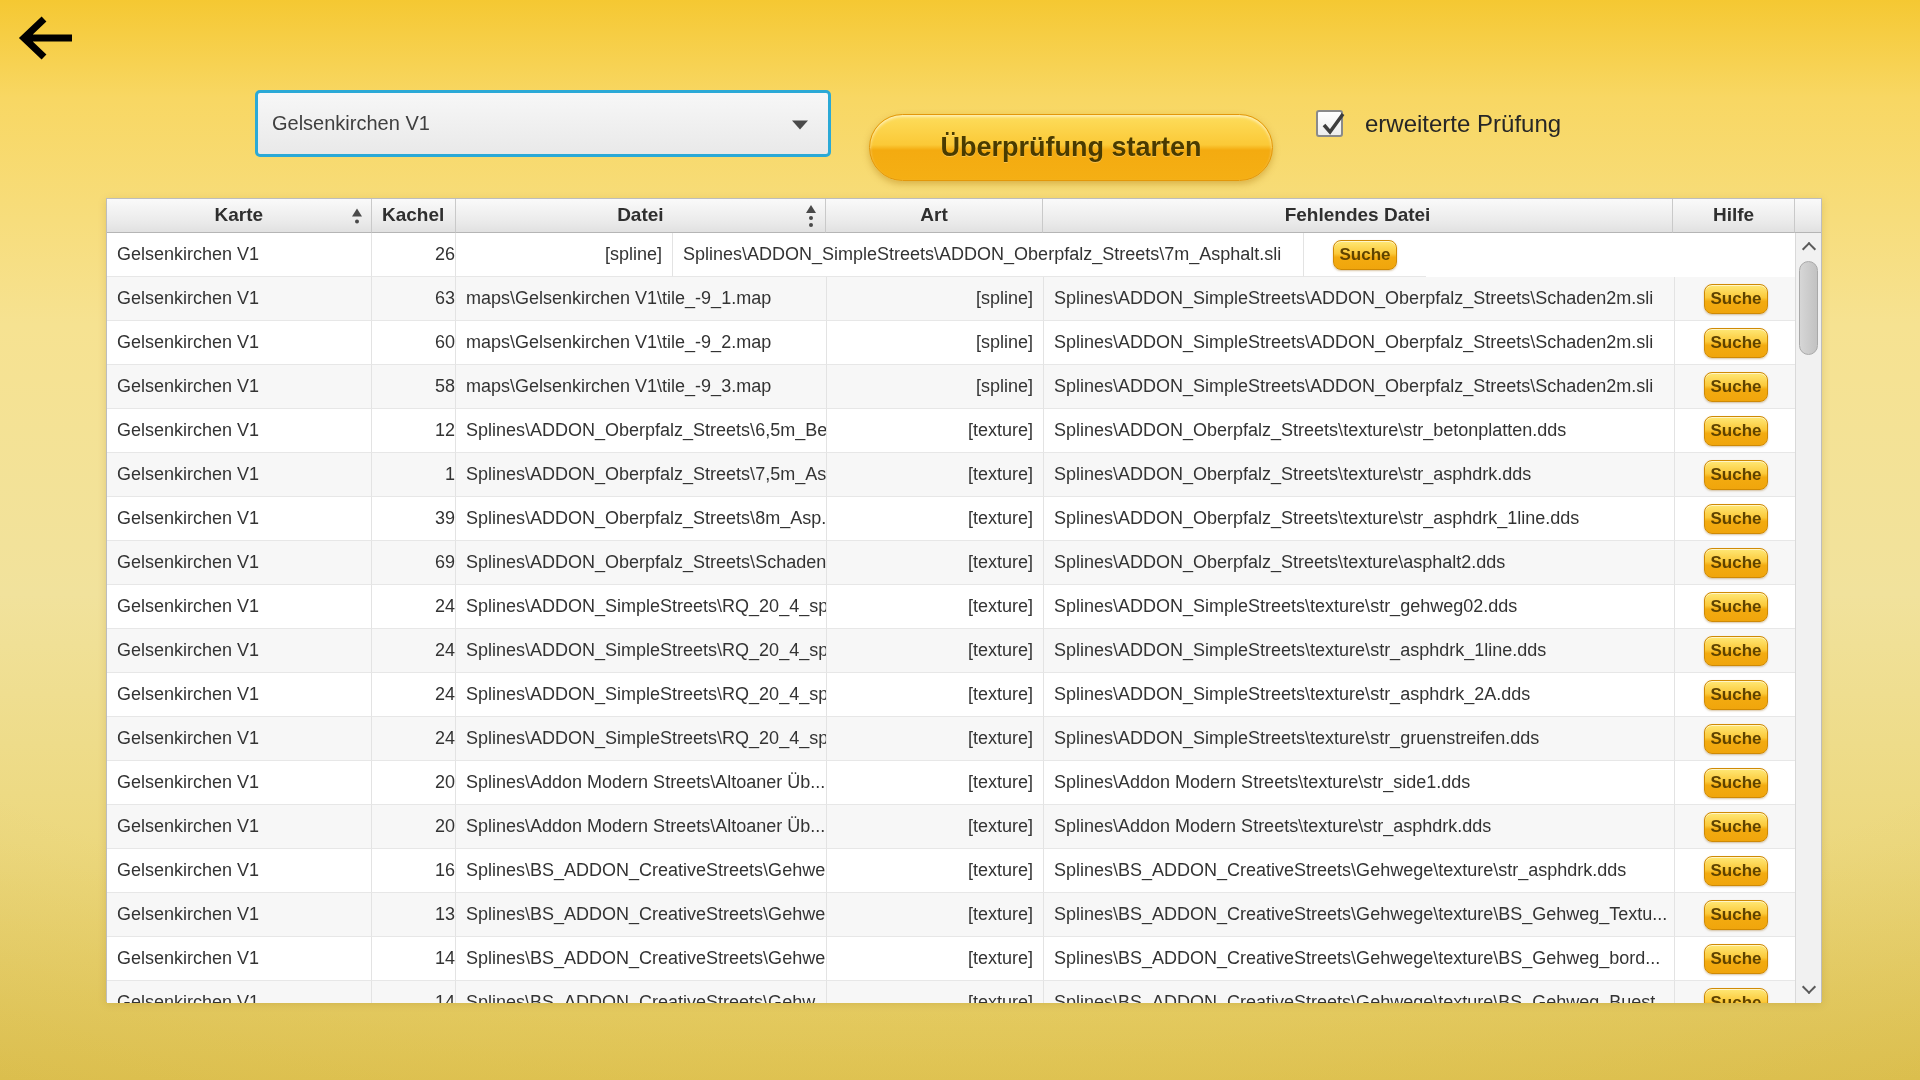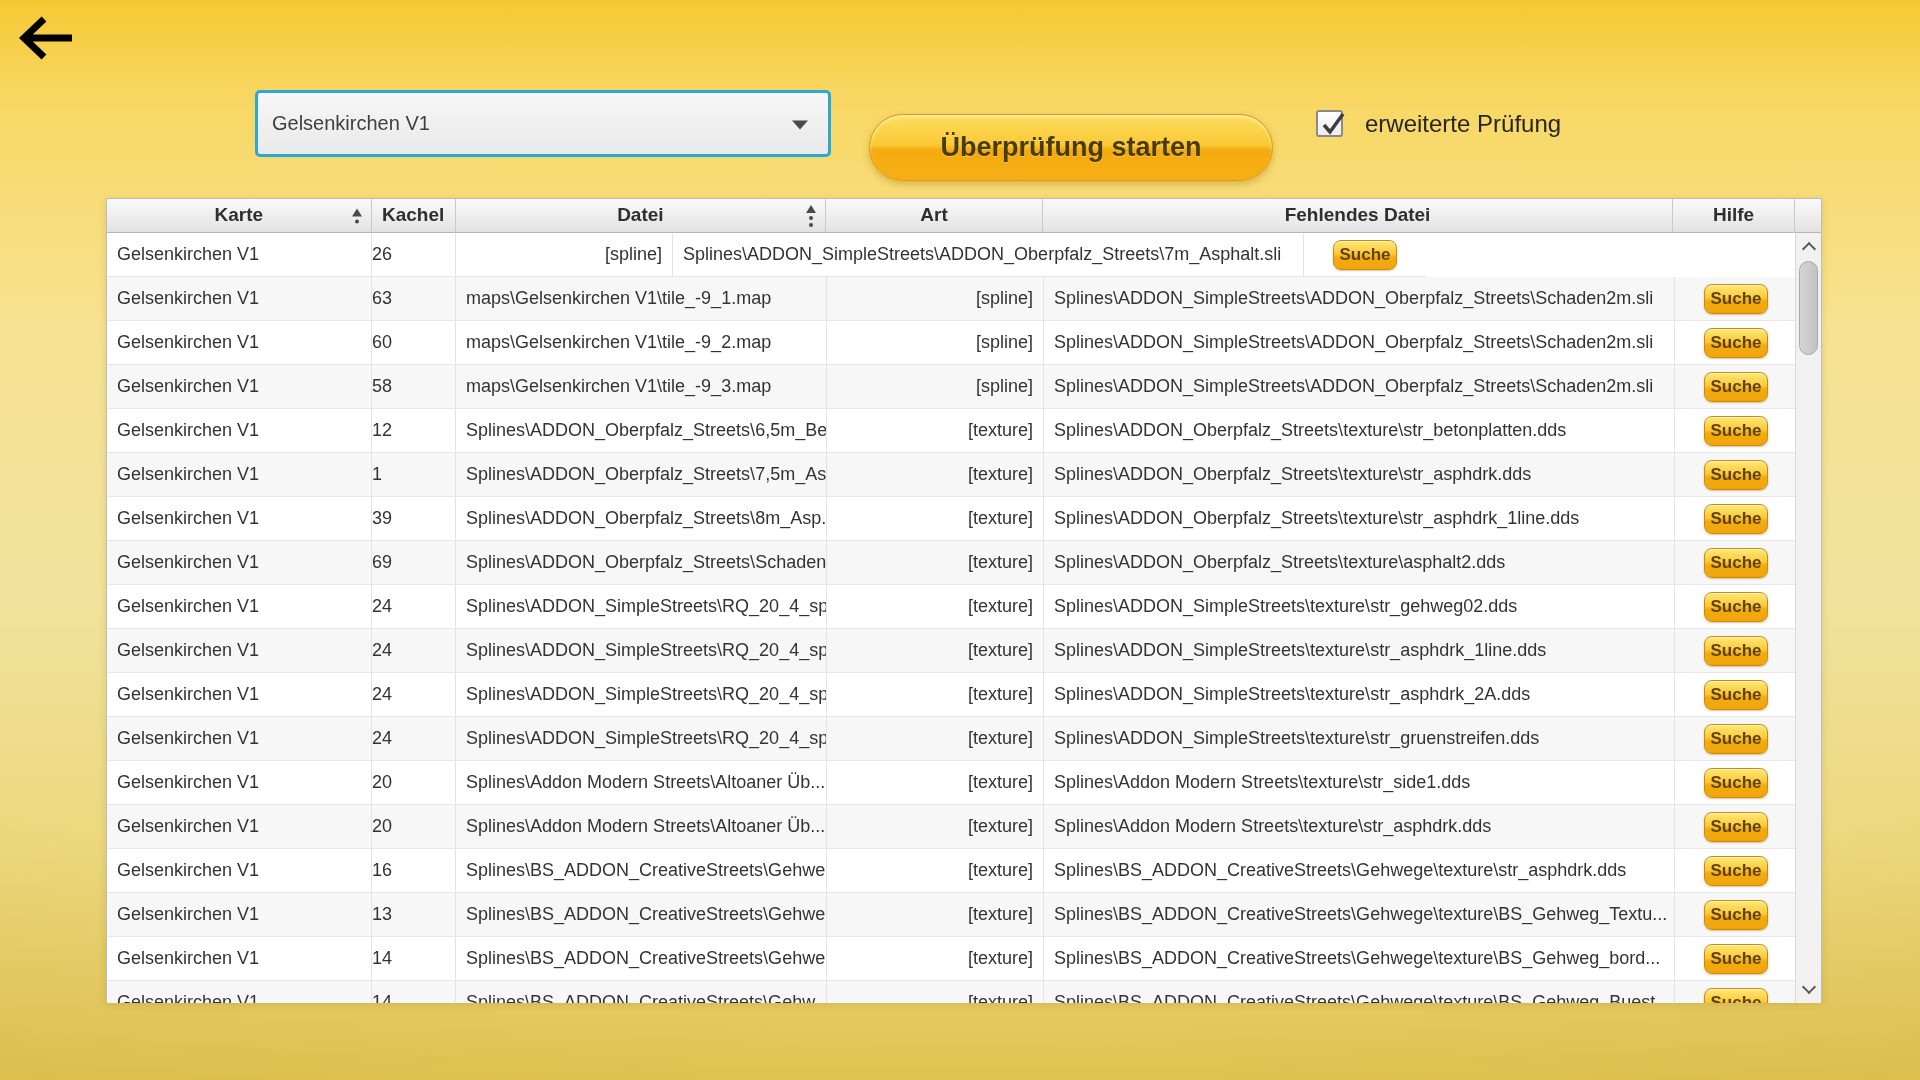--- a/index.html
+++ b/index.html
@@ -66,21 +66,21 @@
   .sort .tri { width:0; height:0; border-left:5px solid transparent; border-right:5px solid transparent; border-bottom:8px solid #4a4a4a; }
   .sort .dot { width:4px; height:4px; border-radius:50%; background:#4a4a4a; margin-top:3px; }
 
   .tbody { position:absolute; top:34px; left:0; width:1690px; height:770px; overflow:hidden; background:#fff; }
   .tr { display:flex; width:100%; height:44px; background:#ffffff; }
   .tr.alt { background:#f7f7f7; }
   .td {
     height:44px; line-height:42px; border-right:1px solid #e3e3e3; border-bottom:1px solid #e7e7e7;
     overflow:hidden; white-space:nowrap; padding:0 10px; font-size:18px; color:#333333;
   }
-  .c0{width:265px}.c1{width:84px;text-align:left;padding:0}.c2{width:371px}
+  .c0{width:265px}.c1{width:84px;text-align:right;padding:0}.c2{width:371px}
   .c3{width:217px;text-align:right}.c4{width:631px}
   .c5{width:122px; padding:0; border-right:none; display:flex; align-items:center; justify-content:center;}
   .suche {
     width:64px; height:30px; border-radius:8px; border:1px solid #cf8a05; cursor:pointer;
     background:linear-gradient(180deg,#ffe876 0%,#fbc93a 45%,#f3ab10 58%,#f0a50c 100%);
     box-shadow: inset 0 1px 0 rgba(255,255,255,0.6), 0 1px 2px rgba(140,90,0,0.35);
     font-family:"Liberation Sans", sans-serif; font-size:17px; font-weight:600; color:#5f4300;
     line-height:1;
   }
 

